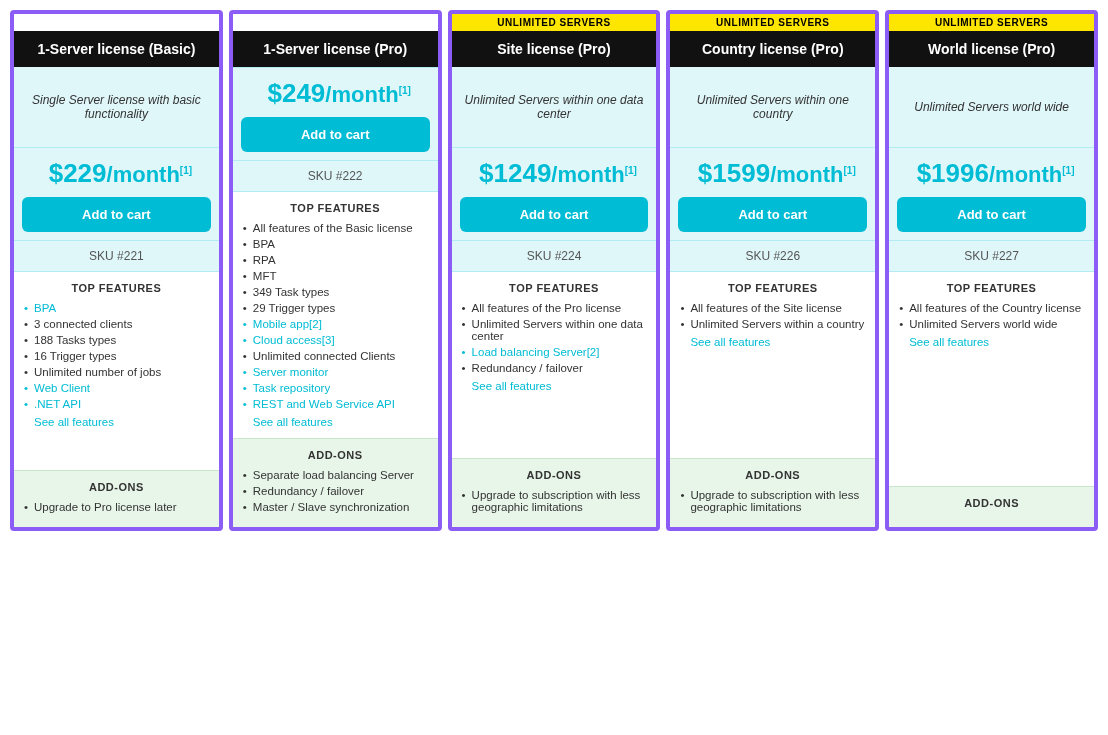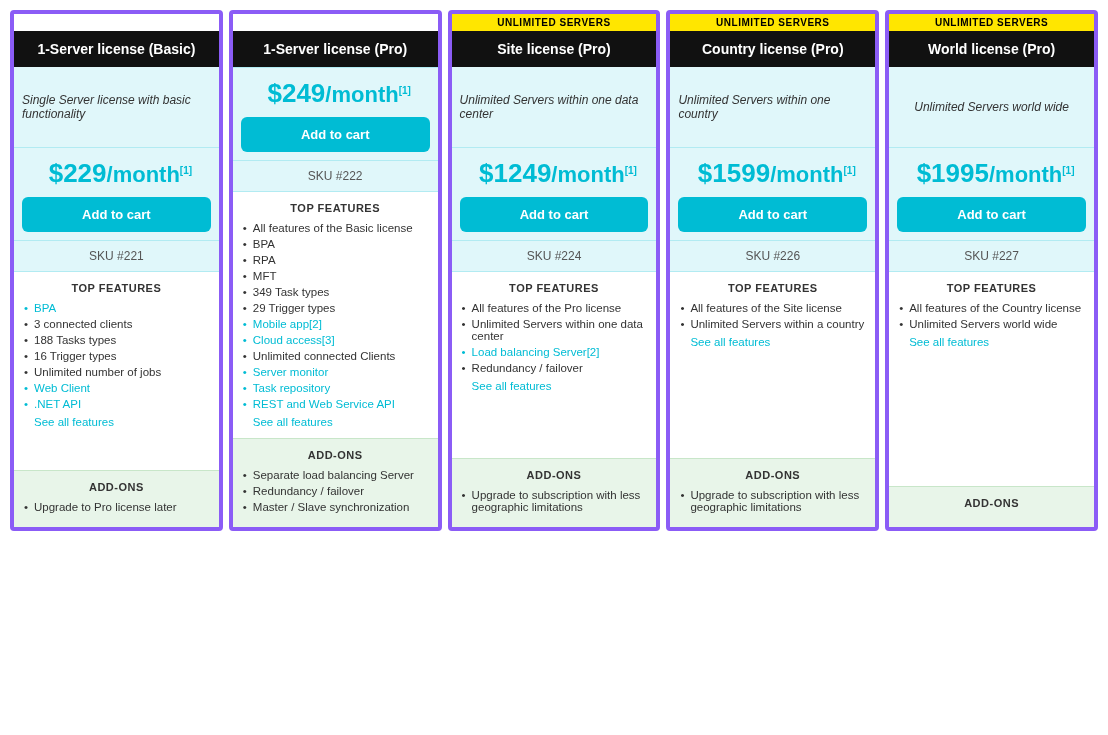--- a/index.html
+++ b/index.html
@@ -39,20 +39,21 @@
     .plan-header {
       background: #111;
       color: #fff;
       text-align: center;
       padding: 10px 8px;
       font-size: 14px;
       font-weight: bold;
     }
     .plan-desc {
       background: #e0f7fa;
+      text-align: center;
       padding: 14px 8px;
       font-style: italic;
       font-size: 12px;
       color: #333;
       min-height: 80px;
       display: flex;
       align-items: center;
       justify-content: center;
     }
     .plan-price-area {
@@ -288,21 +289,21 @@
         <ul>
           <li>Upgrade to subscription with less geographic limitations</li>
         </ul>
       </div>
     </div>
     <div class="plan-col">
       <div class="plan-badge">UNLIMITED SERVERS</div>
       <div class="plan-header">World license (Pro)</div>
       <div class="plan-desc">Unlimited Servers world wide</div>
       <div class="plan-price-area">
-        <div class="plan-price"><span class="amount">$1995</span>/month<sup>[1]</sup></div>
+        <div class="plan-price"><span class="amount">$1996</span>/month<sup>[1]</sup></div>
         <button class="add-to-cart-btn">Add to cart</button>
       </div>
       <div class="plan-sku">SKU #227</div>
       <div class="plan-features">
         <div class="features-title">TOP FEATURES</div>
         <ul>
           <li>All features of the Country license</li>
           <li>Unlimited Servers world wide</li>
         </ul>
         <span class="see-all">See all features</span>

